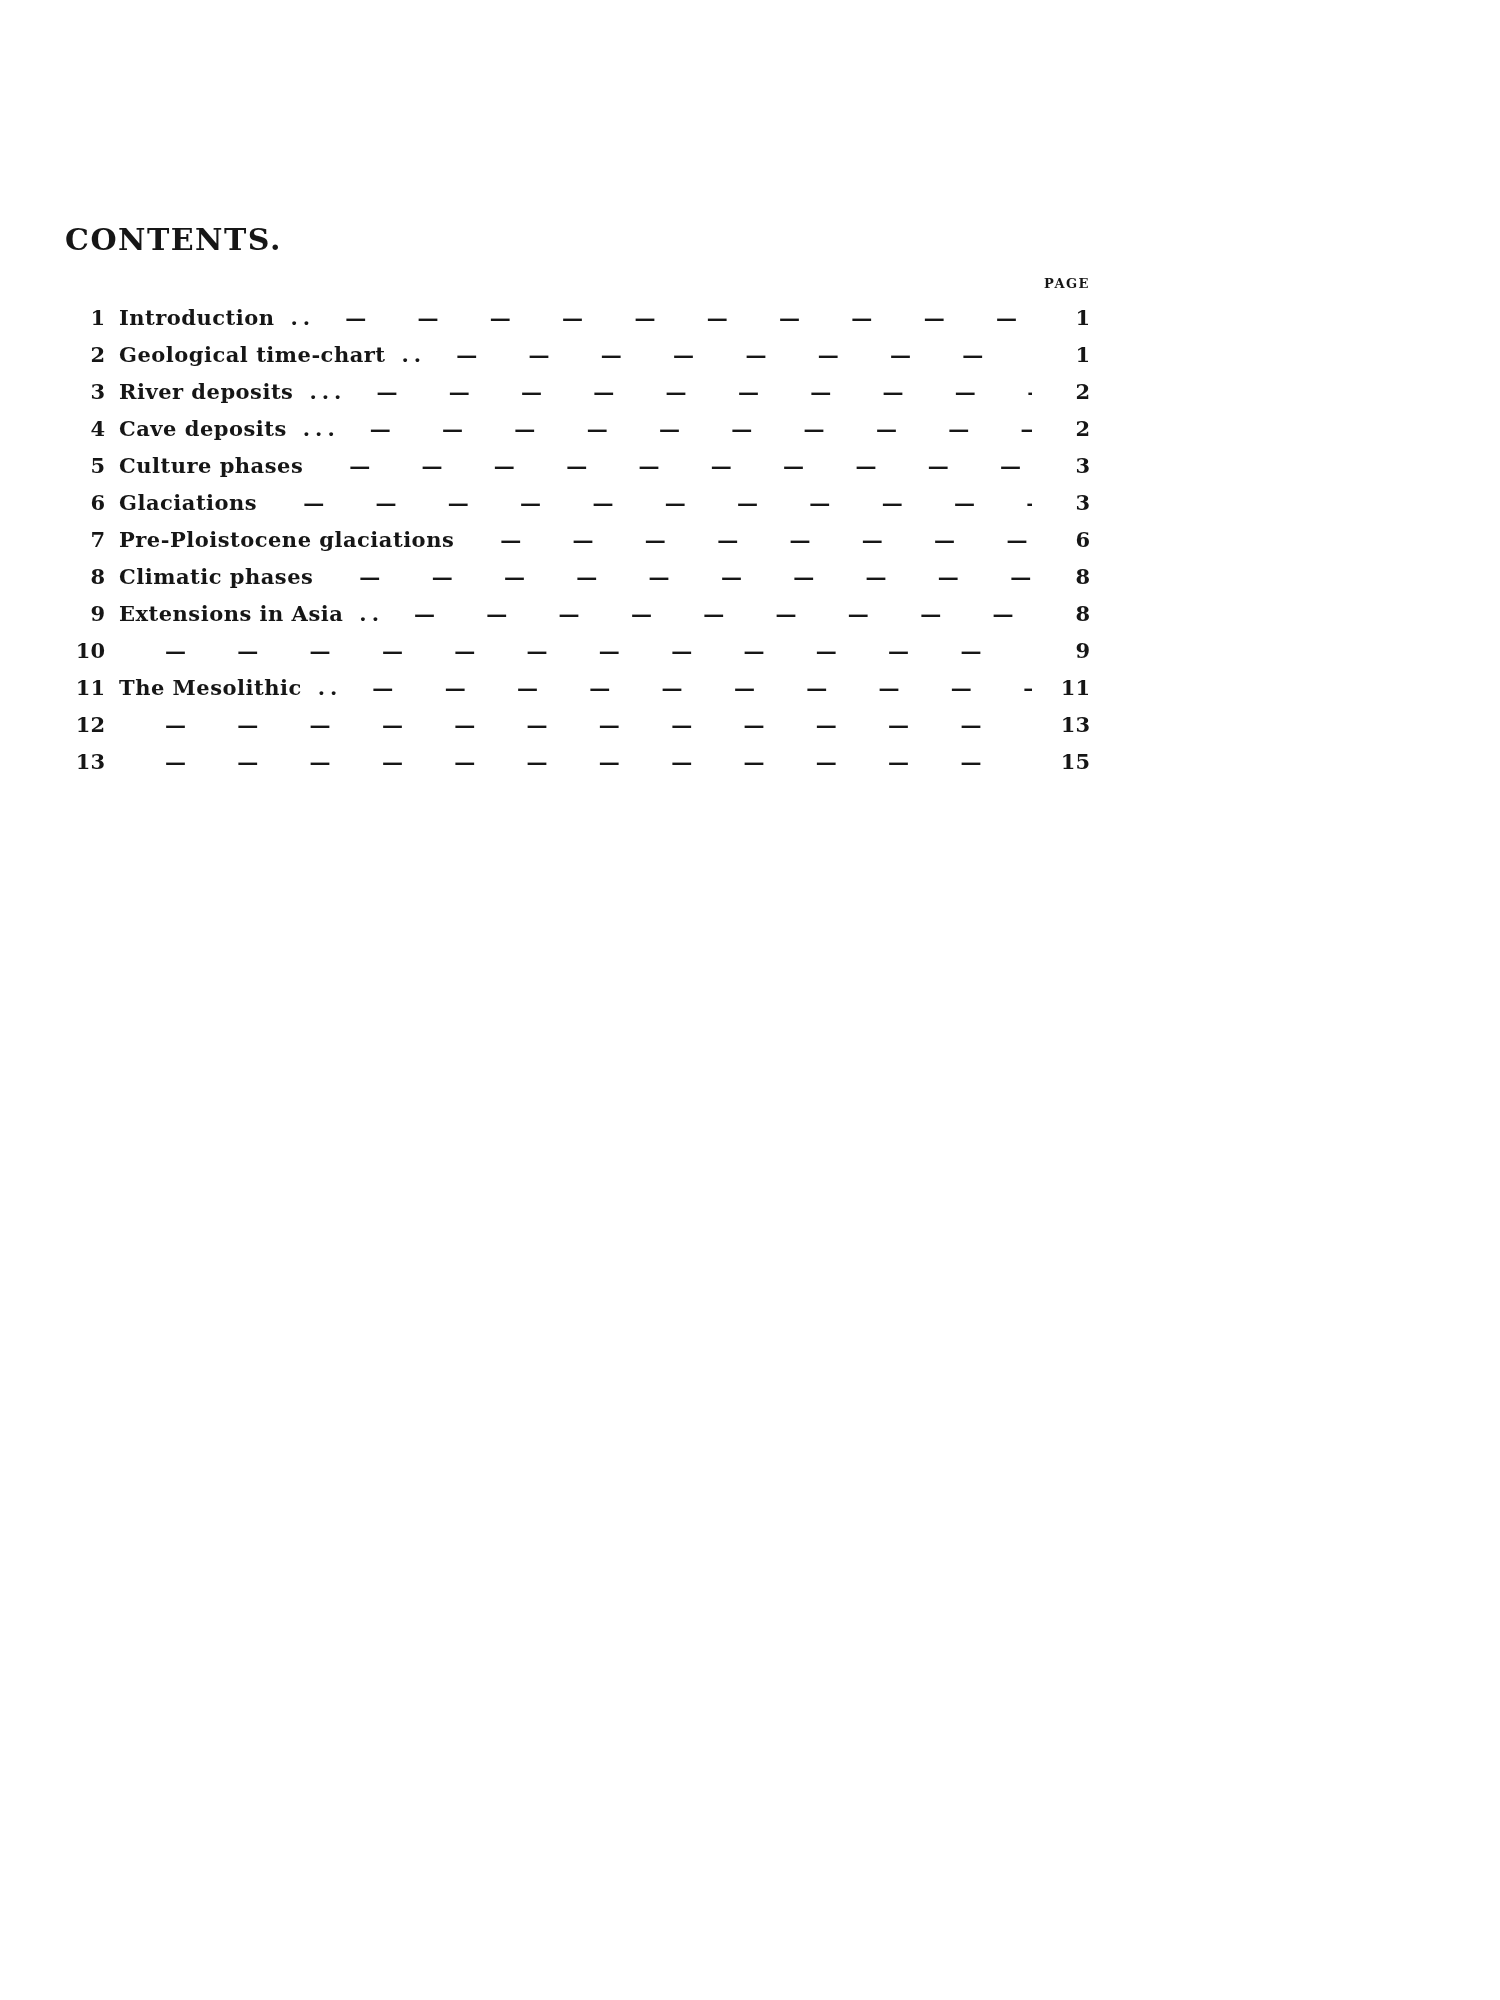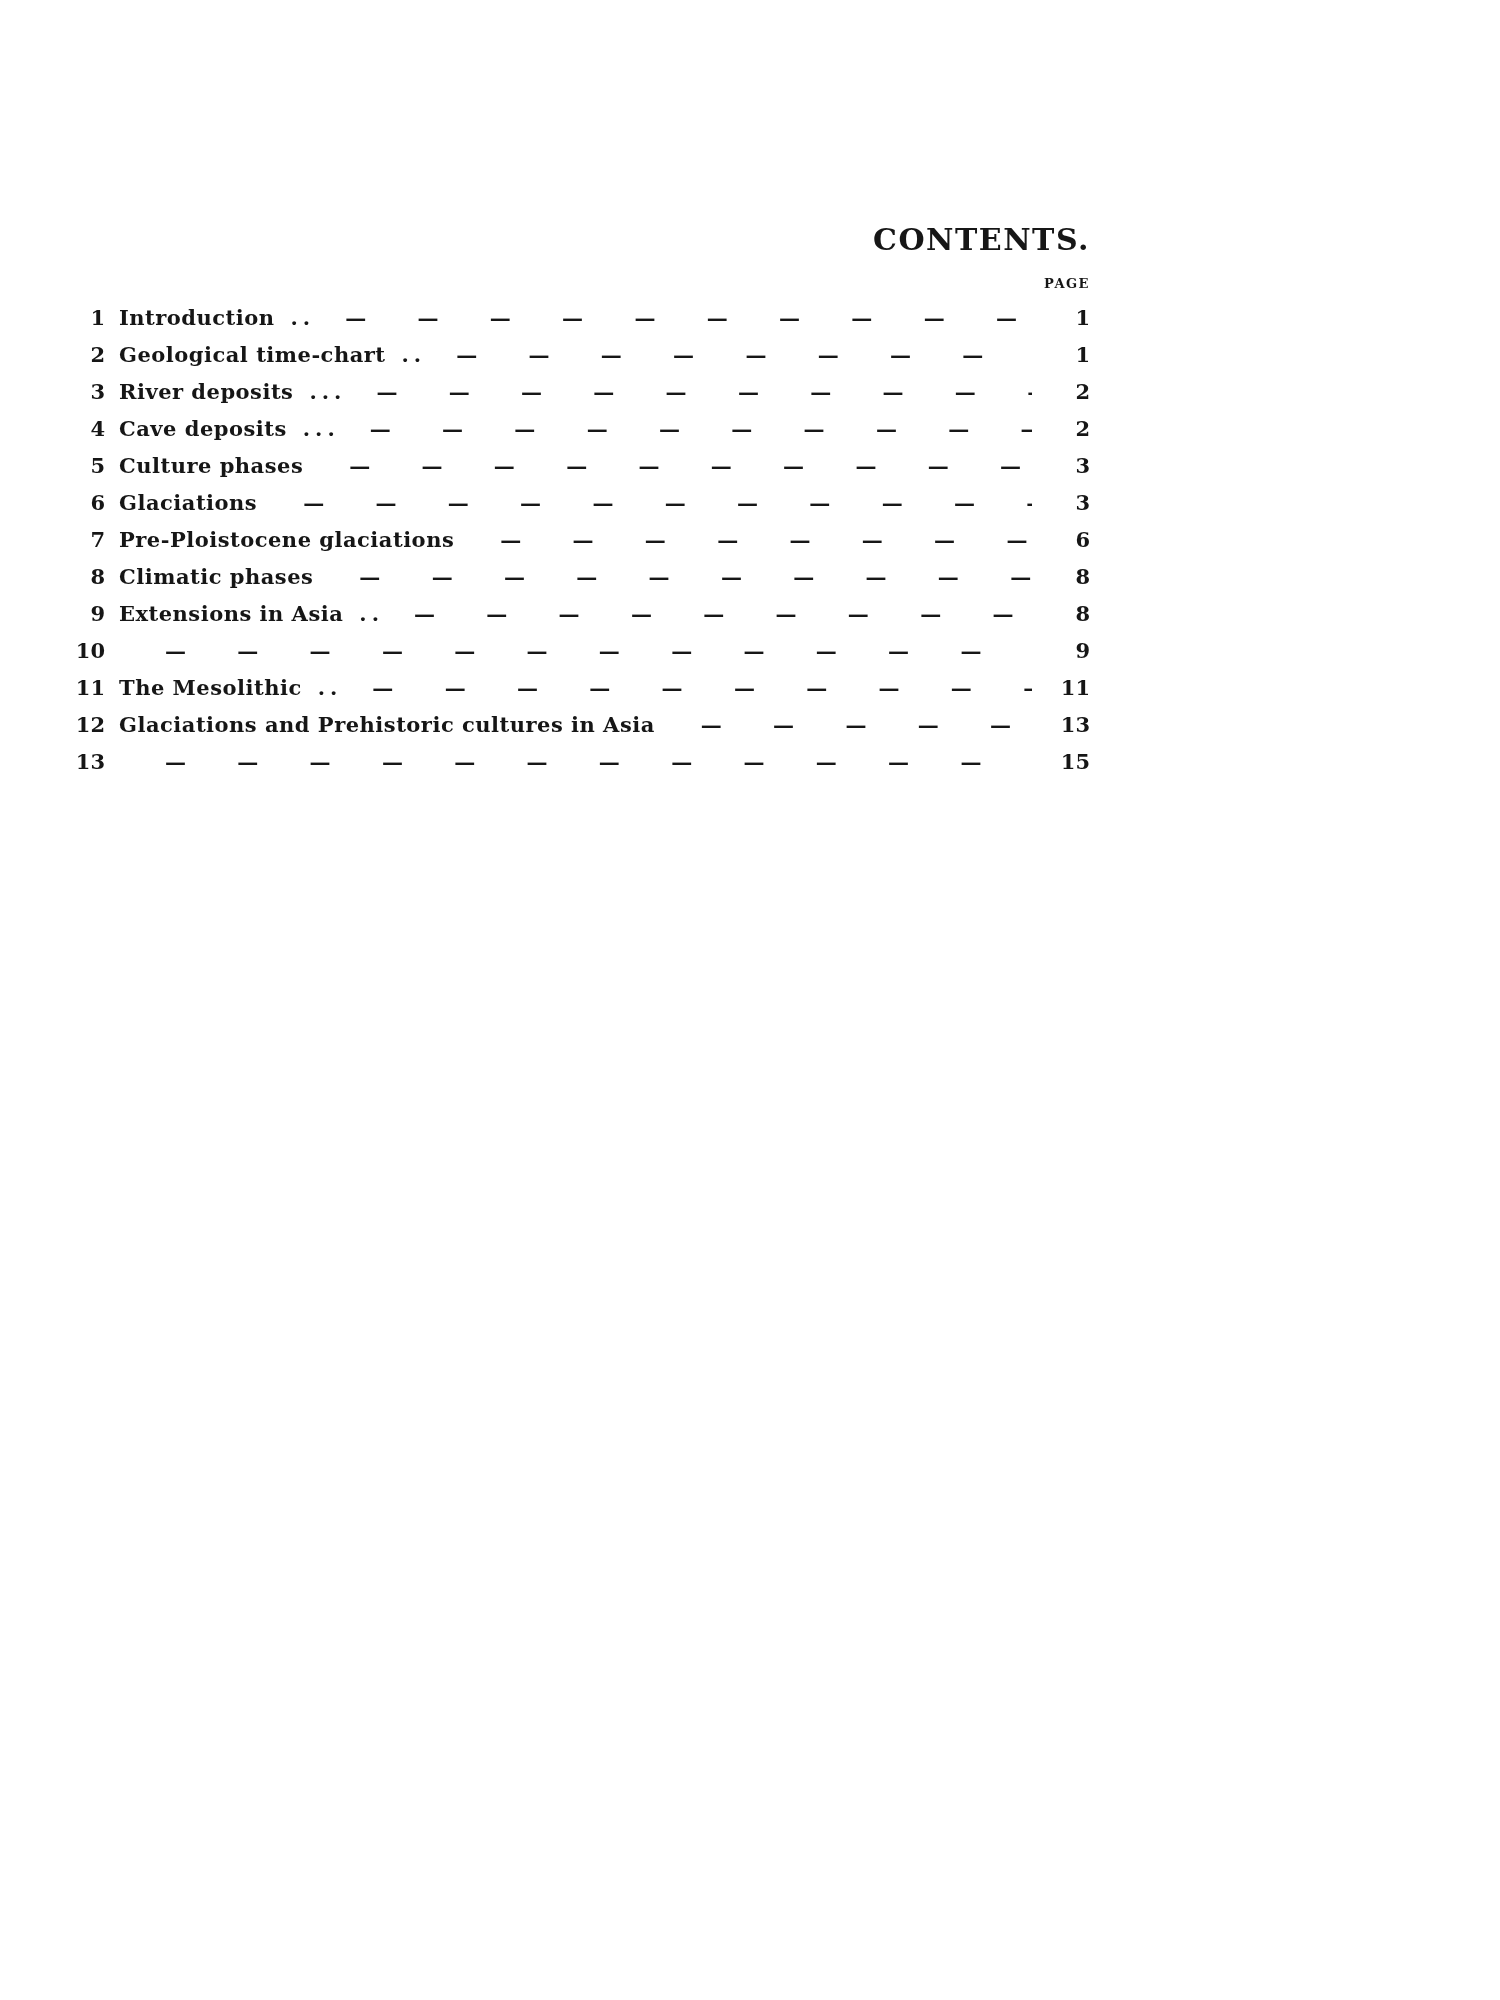--- a/index.html
+++ b/index.html
@@ -18,21 +18,21 @@
     box-sizing: border-box;
     width: 1500px;
     height: 2000px;
     padding: 222px 0 0 65px;
   }
   .content {
     width: 1025px; 
   }
   .doc-title {
     margin: 0;
-    text-align: right;
+    text-align: left;
     font-size: 30px;
     font-weight: 700;
     letter-spacing: 1.5px;
   }
   .page-col-label {
     margin-top: 19px;
     text-align: right;
     font-size: 13px;
     font-weight: 700;
     letter-spacing: 1.5px;
@@ -157,21 +157,20 @@
         </div>
         <div class="toc-row">
           <span class="num">11</span>
           <span class="entry-title">The Mesolithic</span>
           <span class="trail">..</span>
           <span class="leader">— — — — — — — — — — — — — — </span>
           <span class="pageno">11</span>
         </div>
         <div class="toc-row">
           <span class="num">12</span>
-          <span class="entry-title">Glaciations and Prehistoric cultures in Asia</span>
           <span class="trail"></span>
           <span class="leader">— — — — — — — — — — — — — — </span>
           <span class="pageno">13</span>
         </div>
         <div class="toc-row">
           <span class="num">13</span>
           <span class="trail"></span>
           <span class="leader">— — — — — — — — — — — — — — </span>
           <span class="pageno">15</span>
         </div>

